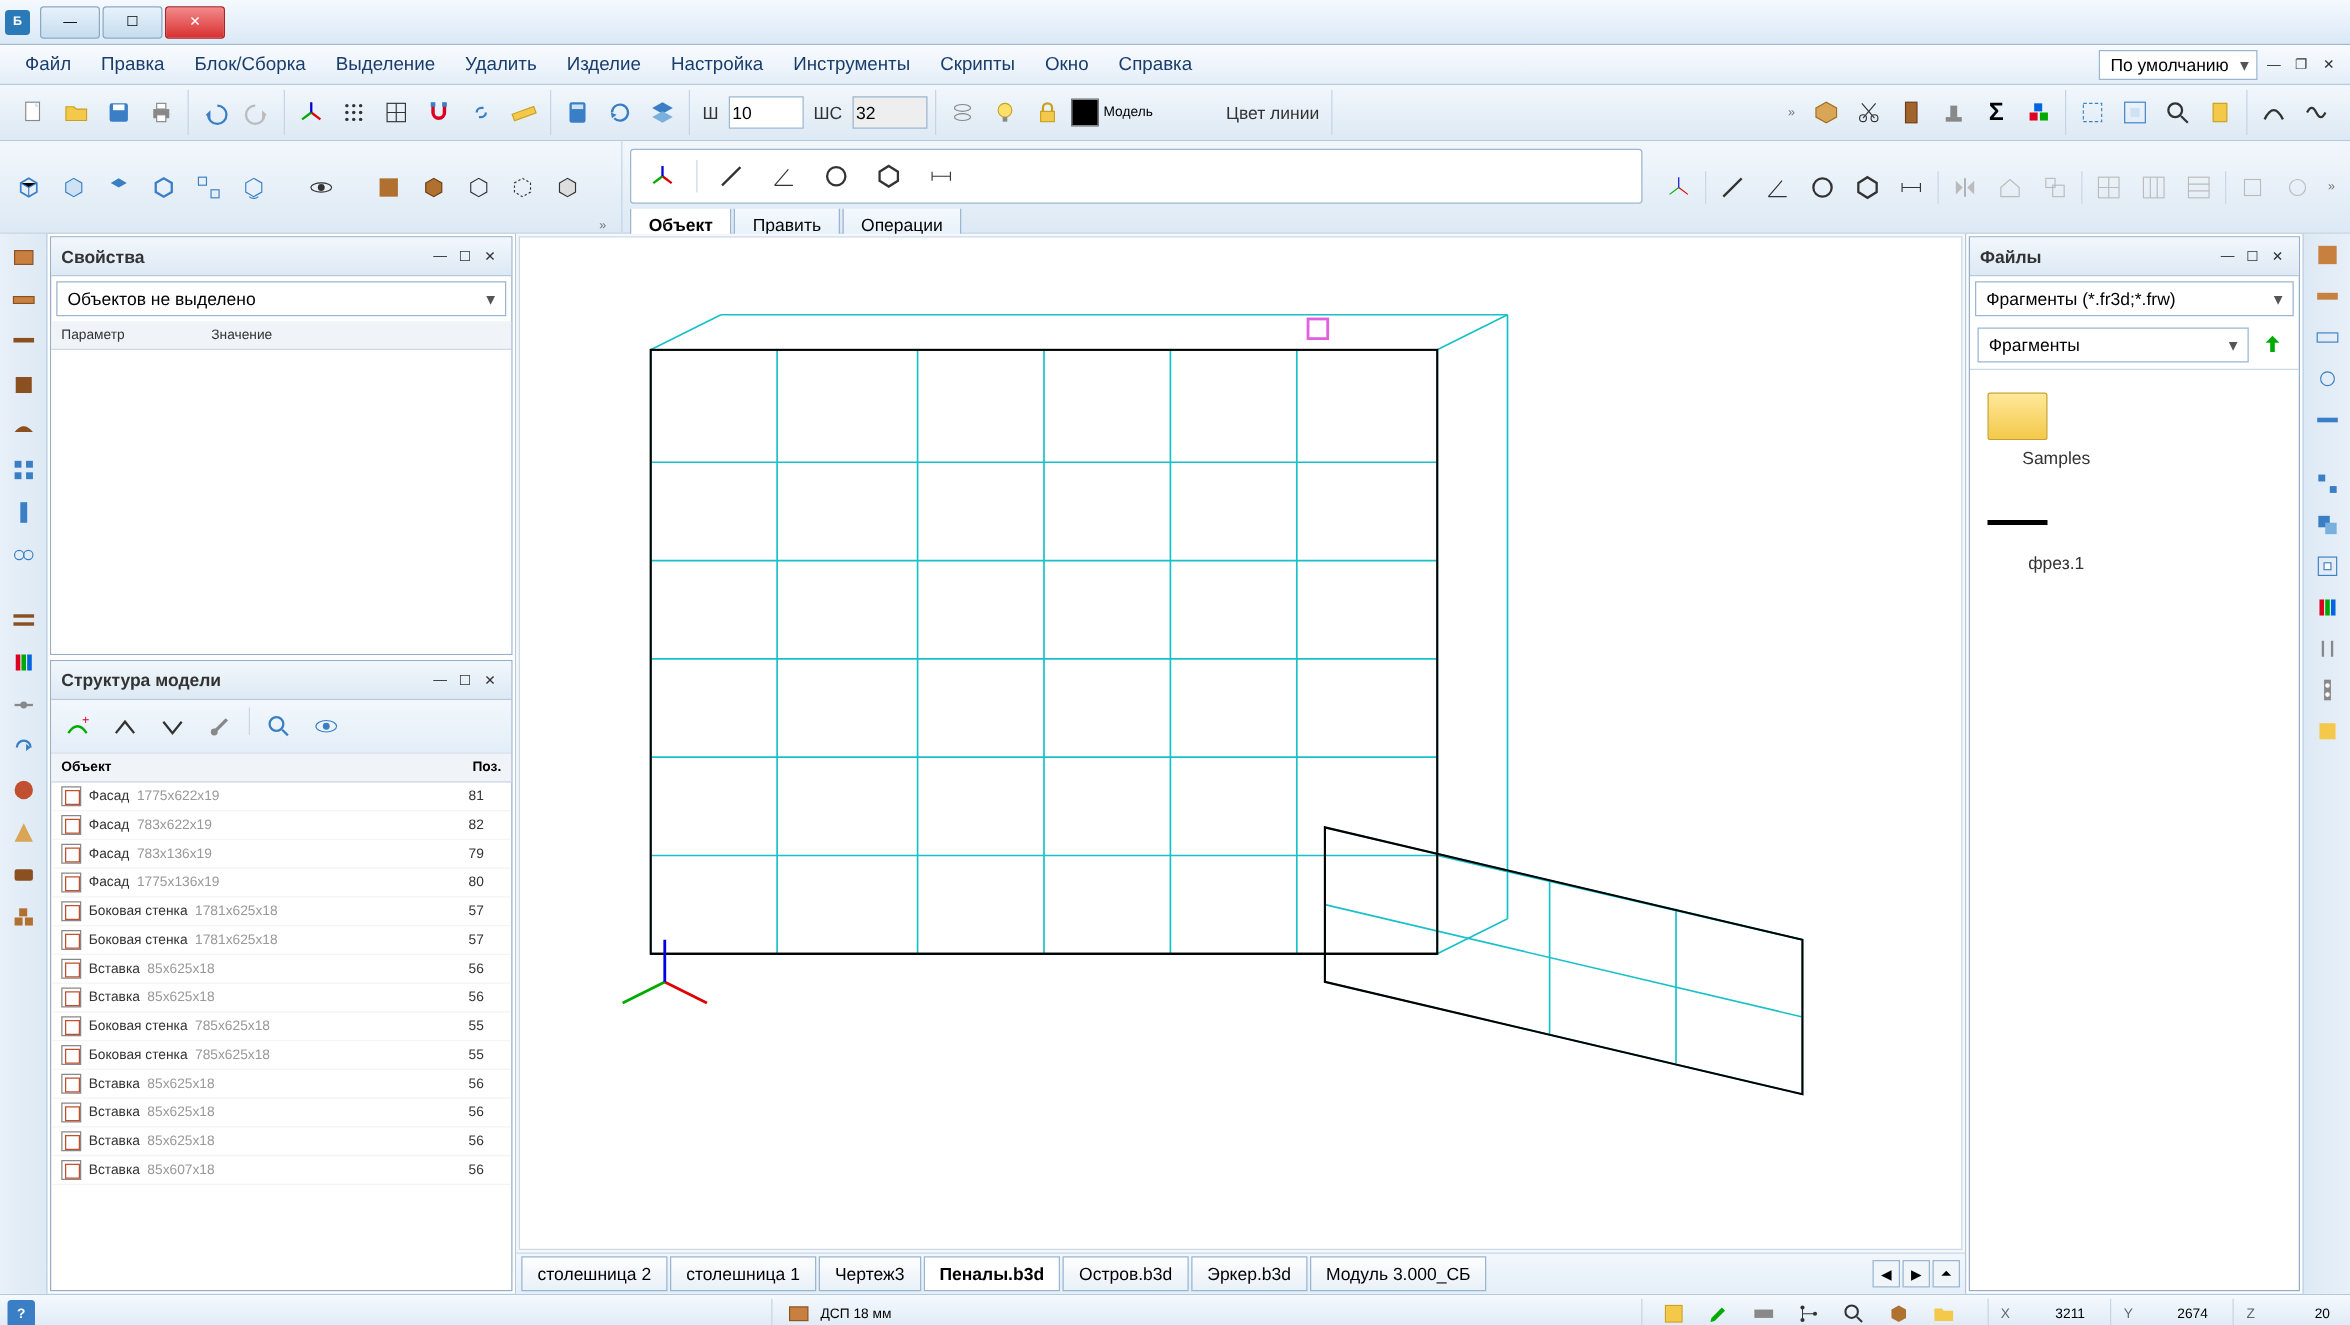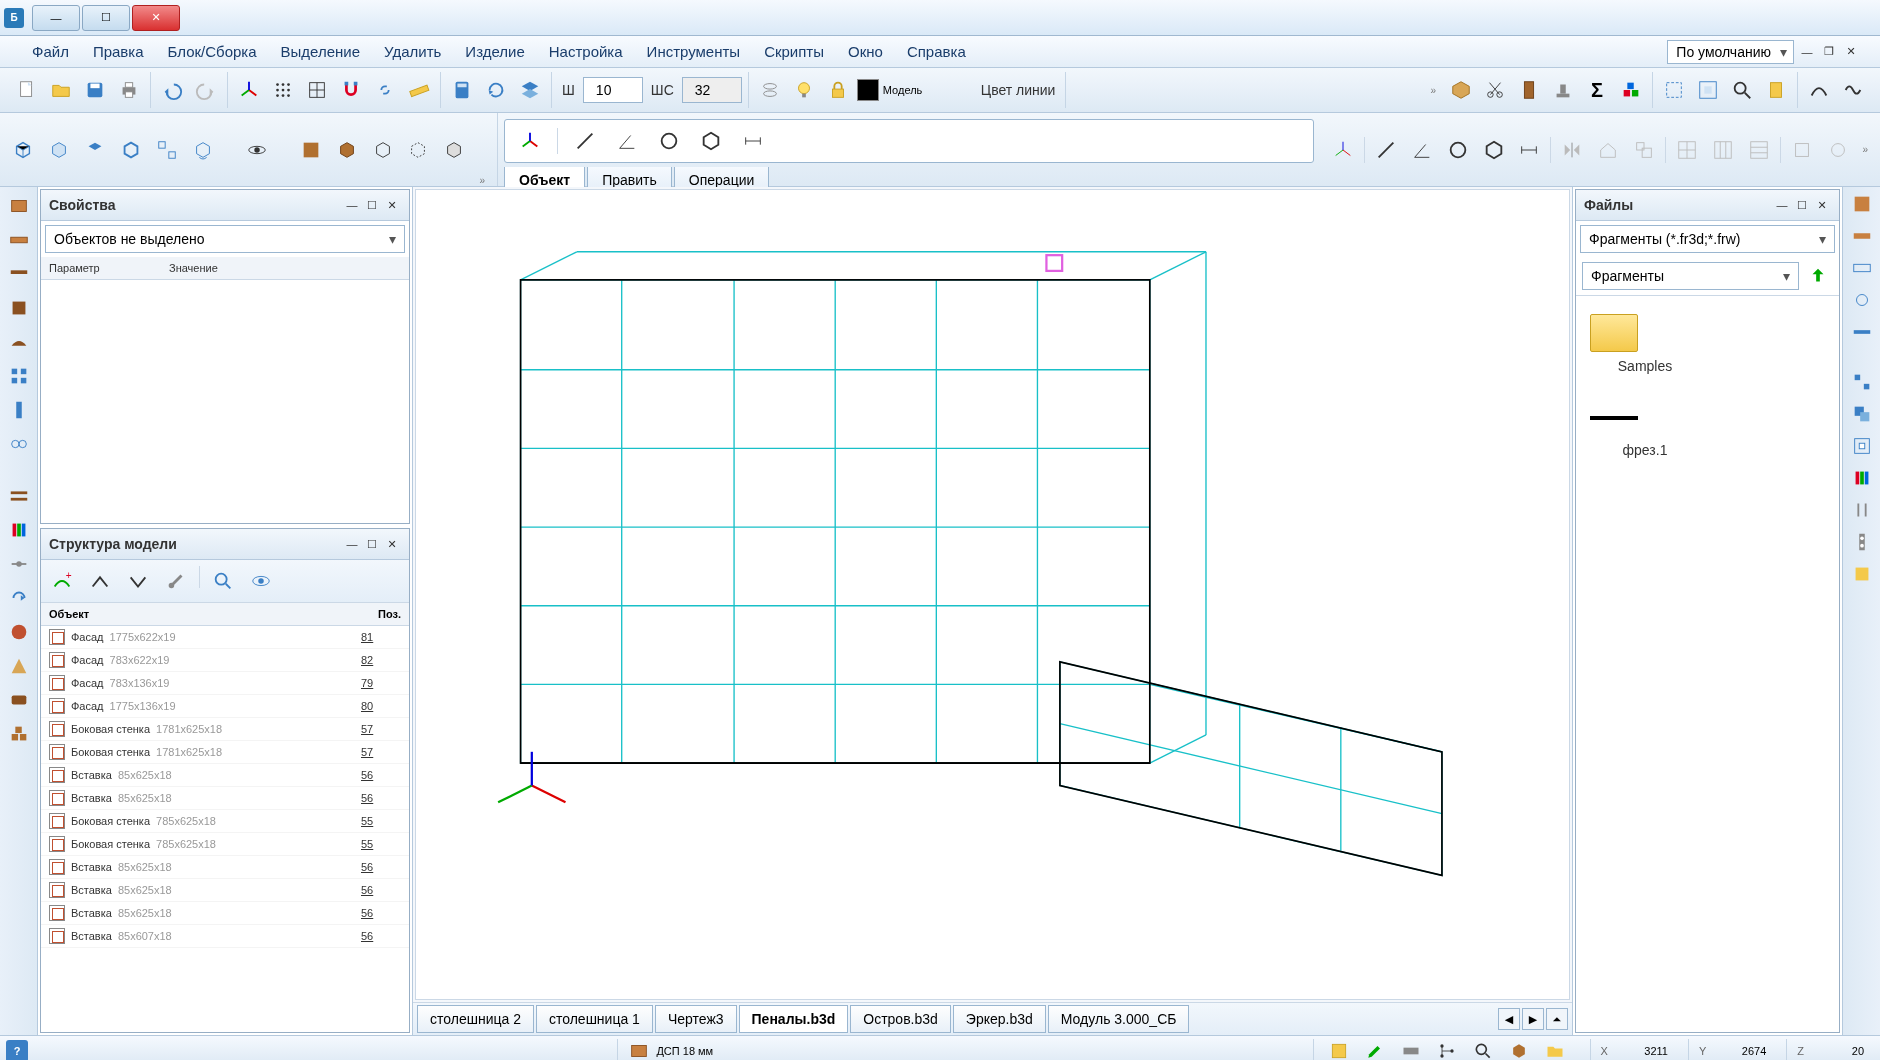--- a/index.html
+++ b/index.html
@@ -8,33 +8,33 @@
 
 .titlebar { height: 36px; background: linear-gradient(to bottom, #f5f9fe, #dae9f7); display: flex; align-items: center; padding: 0 4px; border-bottom: 1px solid #a0b8d0; }
 .titlebar .app-icon { width: 20px; height: 20px; background: #2a7ab8; border-radius: 3px; margin-right: 8px; display:flex;align-items:center;justify-content:center;color:#fff;font-weight:bold;font-size:10px; }
 .titlebar .title { flex: 1; color: #333; font-size: 15px; }
 .win-controls { display: flex; gap: 2px; }
 .win-btn { width: 48px; height: 26px; display: flex; align-items: center; justify-content: center; cursor: pointer; border-radius: 3px; }
 .win-btn.min, .win-btn.max { background: linear-gradient(to bottom,#e8f2fb,#c5dcef); border:1px solid #8aa8c4; }
 .win-btn.close { background: linear-gradient(to bottom,#f28a8a,#d93030); border:1px solid #b02020; color:#fff; }
 
 
-.menubar { height: 32px; background: linear-gradient(to bottom,#f8fbff,#e4eef8); border-bottom: 1px solid #b5c9dd; display: flex; align-items: center; padding: 0 20px; }
+.menubar { height: 32px; background: linear-gradient(to bottom,#f8fbff,#e4eef8); border-bottom: 1px solid #b5c9dd; display: flex; align-items: center; padding: 0 8px; }
 .menubar .menu-item { padding: 6px 12px; color: #1a3d6b; cursor: pointer; font-size: 15px; }
 .menubar .spacer { flex: 1; }
 .menubar .combo { border: 1px solid #9ab6d0; background: #fff; padding: 3px 22px 3px 8px; position: relative; font-size:14px; }
 .menubar .combo::after { content: "▾"; position: absolute; right: 6px; color: #555; }
 .menubar .mini-btn { width: 18px; height: 18px; display: inline-flex; align-items: center; justify-content: center; margin-left: 4px; color: #333; cursor:pointer; }
 
 
 .toolbar-row { background: linear-gradient(to bottom,#f2f7fc,#dde9f4); border-bottom: 1px solid #b5c9dd; display: flex; align-items: center; padding: 4px 6px; min-height: 40px; }
 .tb-group { display: flex; align-items: center; gap: 4px; padding: 0 6px; border-right: 1px solid #c5d5e5; height: 36px; }
 .tb-group:last-child { border-right: none; }
 .tb-btn { width: 30px; height: 30px; display: flex; align-items: center; justify-content: center; cursor: pointer; border-radius: 3px; }
-.tb-input { width: 60px; height: 26px; border: 1px solid #9ab6d0; background: #fff; padding: 0 12px; font-size:14px; }
+.tb-input { width: 60px; height: 26px; border: 1px solid #9ab6d0; background: #fff; padding: 0 2px; font-size:14px; }
 .tb-label { color: #333; font-size: 14px; margin: 0 4px; }
 .tb-swatch { width: 22px; height: 22px; border: 1px solid #888; }
 .tb-spacer { flex: 1; }
 .overflow-chev { color:#777; font-size:10px; padding:0 4px; cursor:pointer; }
 
 
 .main-zone { display: flex; height: calc(100% - 36px - 32px - 40px - 74px - 30px); }
 .left-col { width: 38px; background: linear-gradient(to right,#e8f0f9,#dde9f4); border-right: 1px solid #b5c9dd; display:flex; flex-direction:column; align-items:center; padding-top:6px; gap:8px; }
 .left-col .side-btn { width:26px; height:26px; display:flex;align-items:center;justify-content:center;cursor:pointer;border-radius:3px; }
 
@@ -54,21 +54,21 @@
 .struct-panel { flex:1; }
 .struct-toolbar { display:flex; gap:8px; padding:6px; background:linear-gradient(to bottom,#f2f7fc,#e4eef8); border-bottom:1px solid #cbd8e6; }
 .struct-head { display:flex; background:#f0f4f9; border-bottom:1px solid #cbd8e6; padding:5px 8px; font-size:14px; font-weight:bold; }
 .struct-head .c1 { flex:1; }
 .struct-list { overflow:auto; height: 340px; }
 .struct-row { display:flex; align-items:center; padding:3px 8px; font-size:14px; border-bottom:1px solid #f4f4f4; cursor:pointer; }
 .struct-row .tree-icon { width:16px;height:16px;border:1px solid #888;margin-right:6px;display:inline-block;background:#fff; position:relative; }
 .struct-row .tree-icon::before { content:""; position:absolute; left:2px; top:2px; width:10px; height:10px; border:1px solid #c05030; }
 .struct-row .name { color:#333; }
 .struct-row .dims { color:#999; margin-left:6px; }
-.struct-row .pos { margin-left:auto; color:#333; width:40px; text-align:left;text-decoration:underline; }
+.struct-row .pos { margin-left:auto; color:#333; width:40px; text-align:center; }
 
 .center-col { flex:1; display:flex; flex-direction:column; background:#f4f7fb; }
 .subtool-frame { border:1px solid #9ab6d0; background:#fff; border-radius:3px; padding:6px 10px; display:flex; align-items:center; gap:12px; }
 .subtool-tabs { display:flex; gap:2px; margin-top:4px; }
 .subtool-tab { padding:5px 14px; background:linear-gradient(to bottom,#f5f9fe,#e4eef8); border:1px solid #9ab6d0; border-top:none; font-size:14px; cursor:pointer; }
 .subtool-tab.active { background:#fff; font-weight:bold; }
 .viewport { flex:1; background:#fff; position:relative; overflow:hidden; border:1px solid #cbd8e6; margin:2px; }
 .viewport svg { width:100%; height:100%; }
 .doc-tabs-row { display:flex; align-items:center; padding:2px 4px; background:linear-gradient(to bottom,#f2f7fc,#e4eef8); border-top:1px solid #cbd8e6; }
 .doc-tab { padding:5px 12px; border:1px solid #9ab6d0; background:linear-gradient(to bottom,#fefefe,#e8f0f8); margin-right:2px; font-size:14px; cursor:pointer; }

